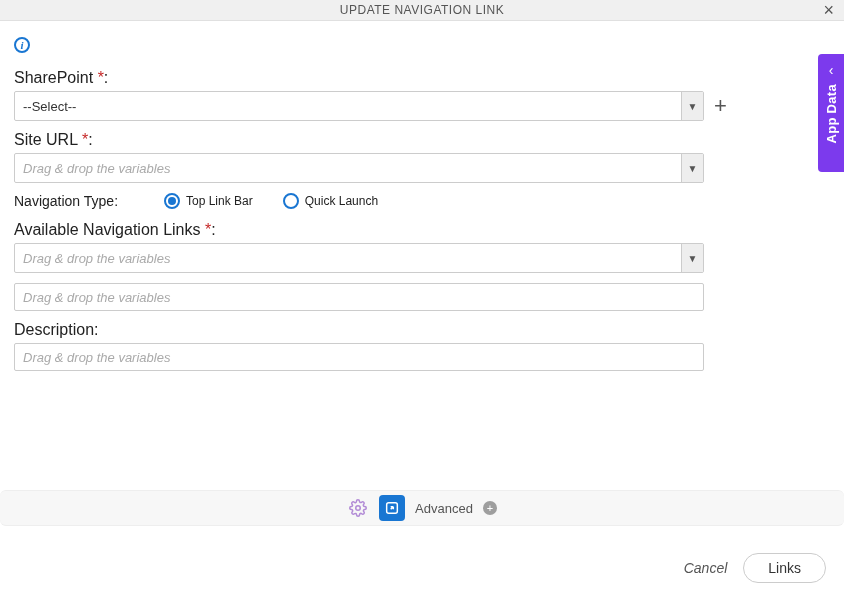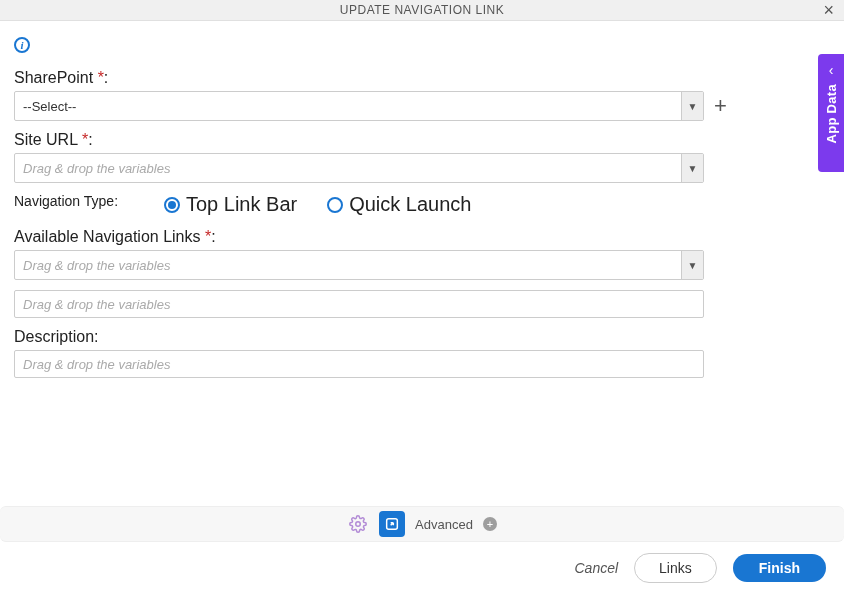--- a/index.html
+++ b/index.html
@@ -161,25 +161,25 @@
     border-radius: 50%;
     display: inline-flex;
     align-items: center;
     justify-content: center;
   }
   .radio-dot {
     width: 8px; height: 8px;
     background: #1976d2;
     border-radius: 50%;
   }
-  .radio-label { font-size: 20px; color: #222; }
+  .radio-label { font-size: 12px; color: #222; }
   .bottom-toolbar {
     position: absolute;
     left: 0; right: 0;
-    bottom: 52px;
+    bottom: 68px;
     height: 36px;
     background: #f7f7f7;
     border-top: 1px solid #eee;
     border-bottom: 1px solid #eee;
     display: flex;
     align-items: center;
     justify-content: center;
     gap: 10px;
     border-radius: 6px;
   }
@@ -372,19 +372,18 @@
         <path d="M10 14 L14 10 M14 10 h-4 M14 10 v4"></path>
       </svg>
   </span>
   <span class="adv-label">Advanced</span>
   <span class="plus-circle">+</span>
 </div>
 
 <div class="footer">
   <button class="btn-text">Cancel</button>
   <button class="btn-outline">Links</button>
-  <button class="btn-primary">Finish</button>
 </div>
 
 <div class="side-tab">
   <span class="chev">‹</span>
   <span class="side-tab-label">App Data</span>
 </div>
 
 </body></html>

